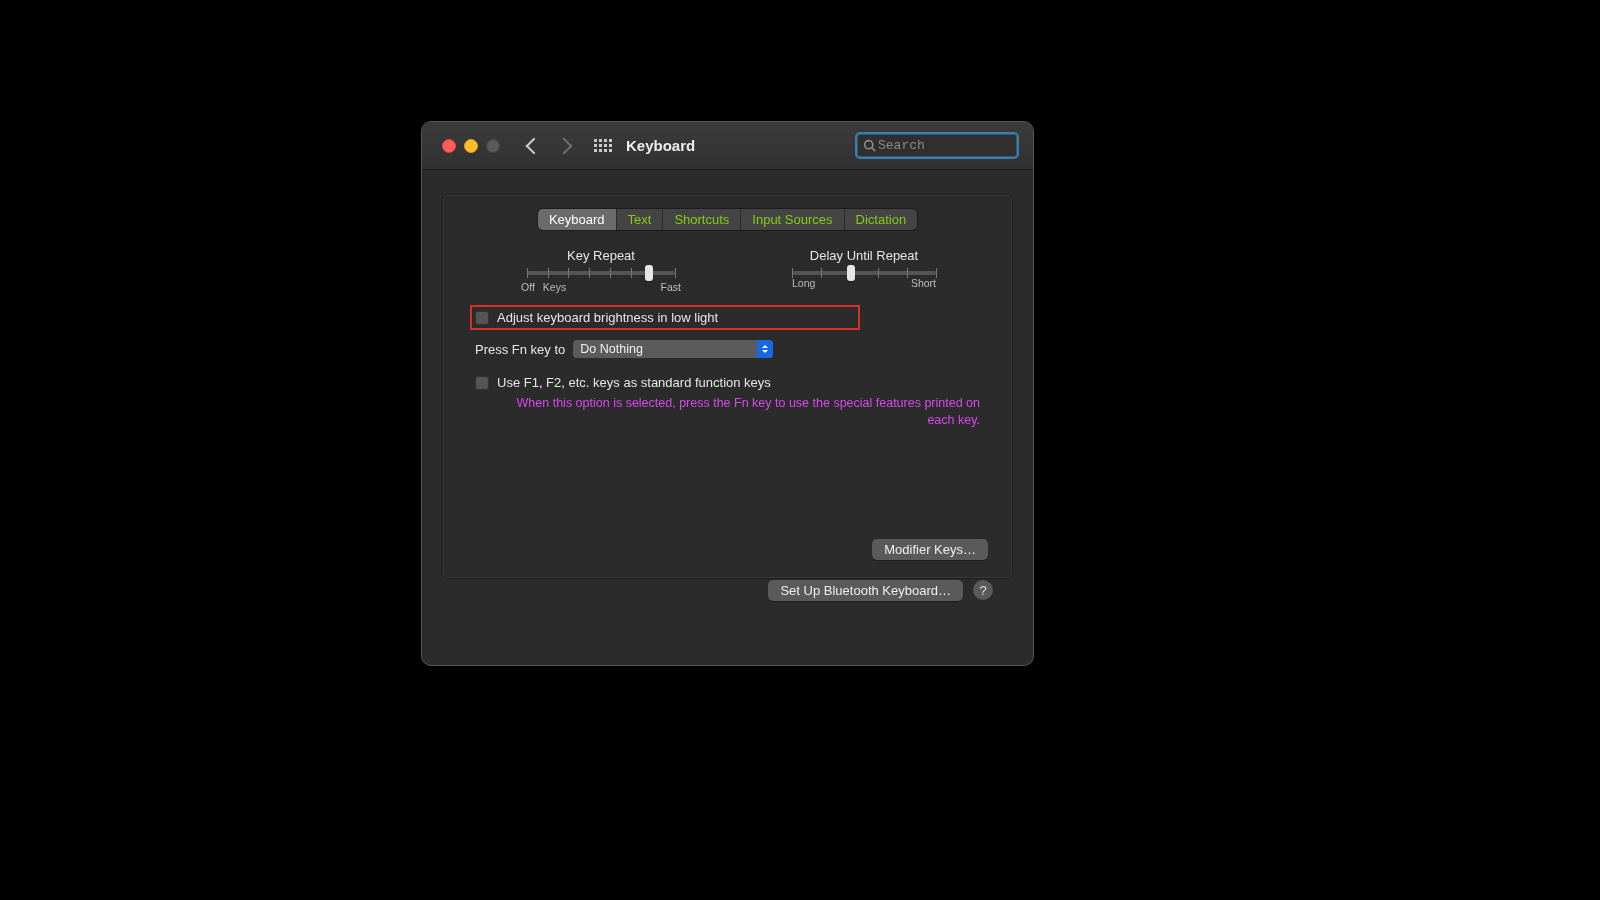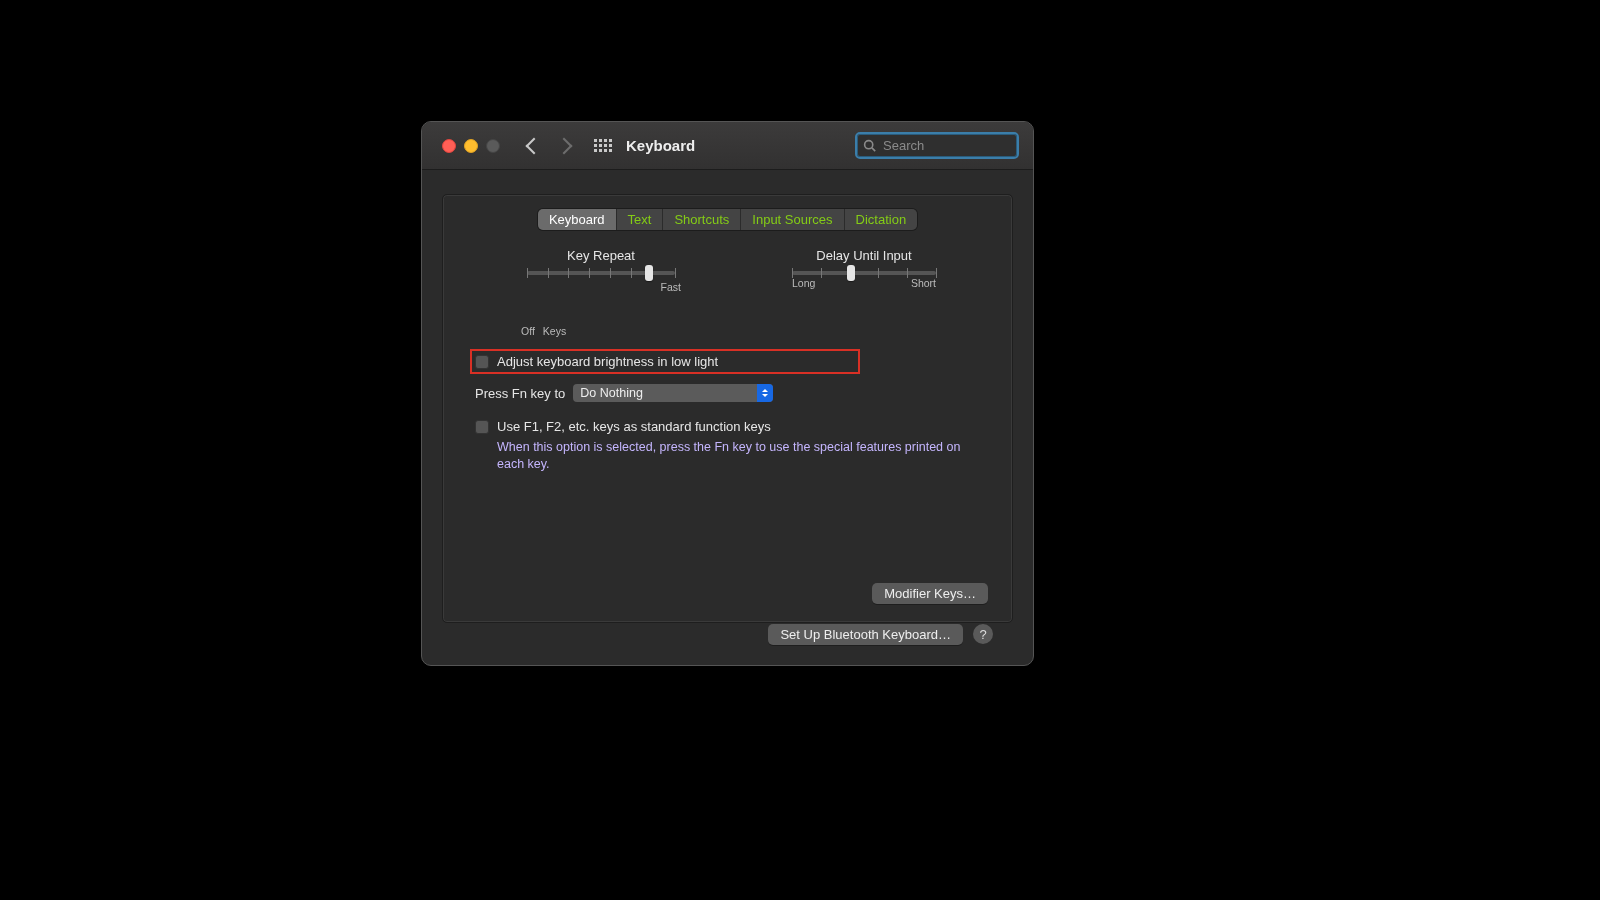--- a/index.html
+++ b/index.html
@@ -52,21 +52,21 @@
     width:148px; height:23px;
     border:2px solid #3b7eaa;
     border-radius:5px;
     background:#2f2f2f;
     padding:0 6px;
     box-shadow: 0 0 0 1px #2a5c7c inset;
   }
   .search-wrap svg{flex:none;}
   .search-wrap input{
     flex:1; background:transparent; border:0; outline:0;
-    color:#ddd; font-size:13px; margin-left:5px;
+    color:#ddd; font-size:13px; font-family:Liberation Mono, monospace;
   }
   .search-wrap input::placeholder{color:#8a8a8a;}
 
   .body { padding:24px 20px 16px; }
   .panel {
     border:1px solid #1e1e1e;
     border-radius:5px;
     background:#2b2b2b;
     padding: 14px 24px 18px;
     box-shadow: inset 0 0 0 1px #3a3a3a;
@@ -90,21 +90,21 @@
   .sliders { display:flex; justify-content:space-between; padding:0 34px 6px;gap:29px; }
   .slider-col { width:200px; text-align:center;}
   .slider-col.delay{ width:180px;}
   .slider-title{ font-size:13px; margin-bottom:8px;}
   .track{ position:relative; height:4px; background:#555; border-radius:2px; margin:4px 26px 2px;}
   .track.delay{ margin:4px 18px 2px;}
   .tick{position:absolute; top:-3px; width:1px; height:10px; background:#777;}
   .knob{position:absolute; top:-6px; width:8px; height:16px; background:#e6e6e6; border-radius:3px; box-shadow:0 1px 1px rgba(0,0,0,.4);}
   .slabels{display:flex; justify-content:space-between; font-size:10.5px; color:#bbb; margin:2px 18px 0;}
   .slabels.kr{margin:6px 20px 0;}
-  .slabels .off-slow{display:flex; gap:8px;margin-top:44px;}
+  .slabels .off-slow{display:flex; gap:8px;}
 
   .opts{ padding:6px 8px 0;}
   .row{ display:flex; align-items:center; gap:8px; padding:5px 0; font-size:13px; }
   .highlight-box{
     border:2px solid #d93025;
     padding:3px 6px 3px 3px;
     margin-left:-5px; margin-right:120px;
   }
   .chk{
     appearance:none; width:14px; height:14px; border-radius:3px;
@@ -128,21 +128,21 @@
     background:#1768e4; border-radius:0 4px 4px 0;
     display:flex; flex-direction:column; align-items:center; justify-content:center;
     pointer-events:none;
   }
   .sel-wrap .car::before, .sel-wrap .car::after{
     content:""; width:0; height:0; border-left:3px solid transparent; border-right:3px solid transparent;
   }
   .sel-wrap .car::before{ border-bottom:3px solid #fff; margin-bottom:2px;}
   .sel-wrap .car::after { border-top:3px solid #fff;}
 
-  .indent{ padding-left:22px; color:#c4b5fd; font-size:12.5px; line-height:1.35; }
+  .indent{ padding-left:22px; color:#d946ef; font-size:12.5px; line-height:1.35;text-align:right; }
 
   .btn{
     background:#5a5a5a; color:#eee; border:0; border-radius:5px;
     padding:3px 12px; font-size:13px; cursor:pointer;
     box-shadow: 0 1px 0 rgba(0,0,0,.3);
   }
   .panel-footer{ display:flex; justify-content:flex-end; margin-top:110px;}
   .window-footer{ display:flex; justify-content:flex-end; align-items:center; gap:10px; padding:1px 20px 0;}
   .help{
     width:20px; height:20px; border-radius:50%; background:#5a5a5a;
@@ -221,21 +221,21 @@
           </div>
           <div class="slabels kr">
             <span class="off-slow">
               <span>Off</span>
               <span>Keys</span>
             </span>
             <span>Fast</span>
           </div>
         </div>
         <div class="slider-col delay">
-          <div class="slider-title">Delay Until Input</div>
+          <div class="slider-title">Delay Until Repeat</div>
           <div class="track delay">
             <div class="tick" style="left:0%"></div>
               <div class="tick" style="left:20%"></div>
             <div class="tick" style="left:40%"></div>
               <div class="tick" style="left:60%"></div>
             <div class="tick" style="left:80%"></div>
               <div class="tick" style="left:100%"></div>
             <div class="knob" style="left:38%"></div>
           </div>
           <div class="slabels">

